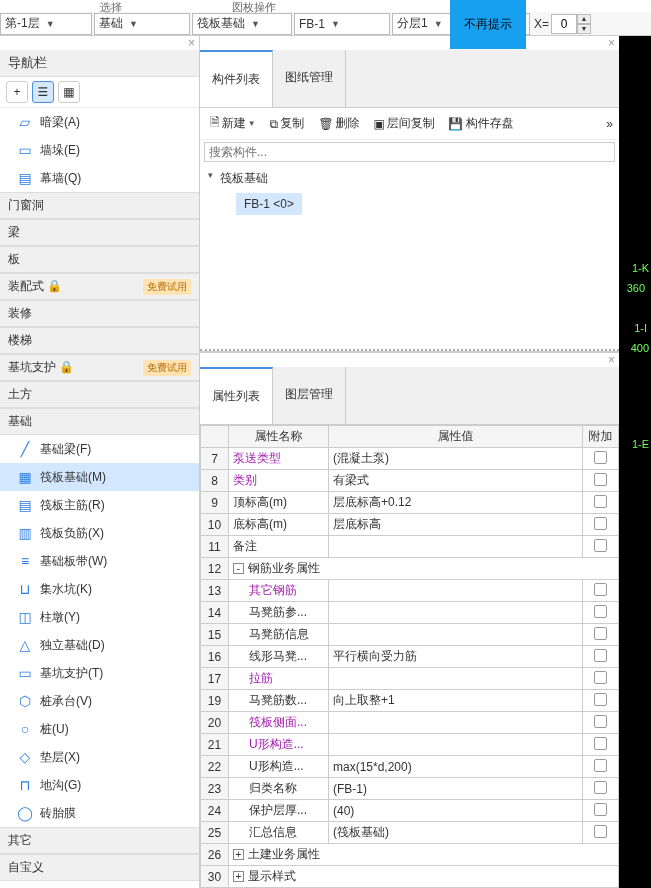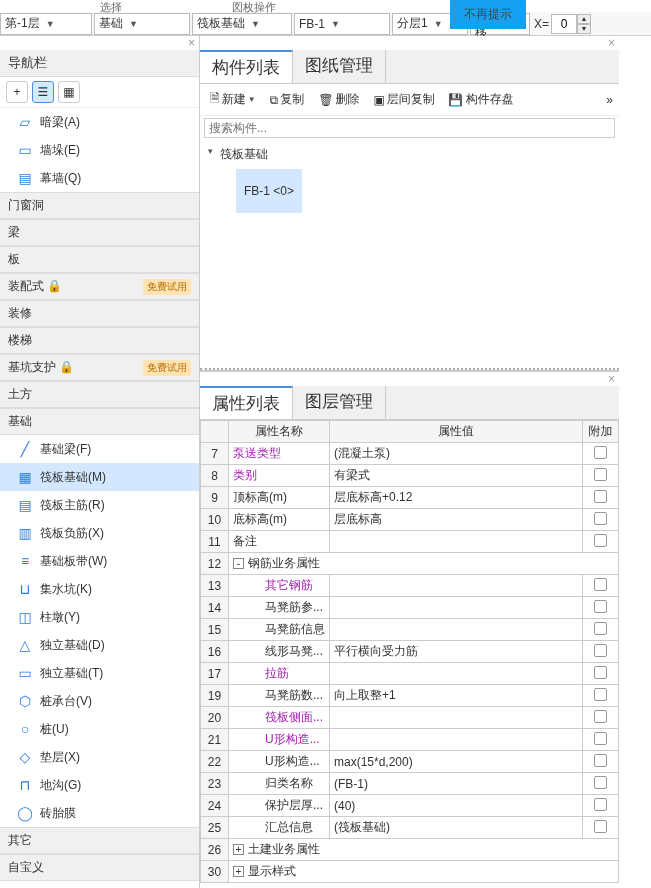--- a/index.html
+++ b/index.html
@@ -7,63 +7,63 @@
   .topbar-labels { display: flex; height: 12px; font-size: 11px; color: #666; }
   .topbar-labels span:nth-child(1){ margin-left: 100px; }
   .topbar-labels span:nth-child(2){ margin-left: 110px; }
   .toolbar { display: flex; align-items: center; height: 24px; border-bottom: 1px solid #ccc; background: #f7f7f7; }
   .tb-sel { display: flex; align-items: center; height: 22px; border: 1px solid #bbb; background: #fff; padding: 0 4px; margin-right: 2px; }
   .tb-sel .caret { margin-left: 6px; font-size: 9px; color: #555; }
   .tb-spin { display:flex; align-items:center; }
   .tb-spin input { width: 26px; height: 20px; border:1px solid #bbb; text-align:center; font-size:12px;}
   .tb-spin .spin-btns { display:flex; flex-direction:column; }
   .tb-spin .spin-btns div { width:14px; height:10px; border:1px solid #bbb; background:#eee; font-size:7px; text-align:center; line-height:8px;}
-  .blue-banner { position:absolute; top:0; left:450px; background:#18a0f0; color:#404040; padding:6px 14px; font-size:12px; z-index:5;}
+  .blue-banner { position:absolute; top:0; left:450px; background:#18a0f0; color:#000000; padding:16px 14px; font-size:12px; z-index:5;}
   .main { display:flex; height: calc(888px - 12px - 24px); position:relative; }
   
   .left { width:200px; border-right:1px solid #ccc; display:flex; flex-direction:column; background:#fff;}
   .close-x { text-align:right; font-size:12px; color:#999; padding:0 4px; height:14px;}
   .nav-title { background:#f0f0f0; padding:4px 8px; font-size:13px; border-bottom:1px solid #ddd;}
   .nav-toolbar { display:flex; padding:4px 6px; gap:4px; border-bottom:1px solid #eee;}
   .nav-tool { width:22px; height:22px; border:1px solid #ccc; border-radius:3px; display:flex; align-items:center; justify-content:center; font-size:12px;}
   .nav-tool.active { background:#d6e9fb; border-color:#4a90e2;}
   .nav-list { overflow-y:auto; flex:1;}
   .nav-section-head { background:#f0f0f0; padding:4px 8px; border-top:1px solid #ddd; border-bottom:1px solid #ddd; font-size:12px; display:flex; justify-content:space-between; align-items:center;}
   .badge { background:#ffe3b3; color:#b36b00; font-size:10px; padding:1px 4px; border-radius:2px;}
   .nav-item { display:flex; align-items:center; padding:4px 8px 4px 16px; height:28px; cursor:pointer;}
   .nav-item.active { background:#d3e8ff;}
   .nav-item .ic { width:18px; height:18px; margin-right:6px; display:flex; align-items:center; justify-content:center; color:#2b7de1; font-size:14px;}
   
   .right { flex:1; display:flex; flex-direction:column; position:relative; }
   
   .right-top { border-bottom:1px solid #ccc; display:flex; flex-direction:column; height:335px;}
   .tabs { display:flex; background:#f0f0f0; border-bottom:1px solid #ccc;}
-  .tab { padding:4px 12px; border-right:1px solid #ccc; font-size:17px; cursor:pointer; position:relative;}
+  .tab { padding:19px 12px; border-right:1px solid #ccc; font-size:12px; cursor:pointer; position:relative;}
   .tab.active { background:#fff; border-top:2px solid #4a90e2; }
   .tool-row { display:flex; align-items:center; padding:3px 6px; gap:6px; border-bottom:1px solid #eee; font-size:12px;}
   .tool-row .btn { display:flex; align-items:center; gap:2px; padding:2px 4px; cursor:pointer;}
   .tool-row .btn .caret { font-size:8px; color:#555;}
   .search-row { padding:2px 4px;}
   .search-row input { width:100%; height:20px; border:1px solid #ccc; padding:0 4px; font-size:12px;}
   .tree { padding:4px 8px; font-size:12px;}
   .tree .node { padding:2px 0 2px 12px; position:relative;}
   .tree .node::before { content:"▾"; position:absolute; left:0; top:2px; font-size:9px; color:#555;}
-  .tree .leaf { margin:4px 0 0 28px; background:#d3e8ff; display:inline-block; padding:15px 8px;}
+  .tree .leaf { margin:4px 0 0 28px; background:#d3e8ff; display:inline-block; padding:4px 8px;}
   .dotted-divider { border-top:2px dotted #aaa; margin-top:auto;}
   
   .right-bot { flex:1; display:flex; flex-direction:column; border-top:1px solid #ccc;}
   .prop-table { width:100%; border-collapse:collapse; font-size:12px;}
   .prop-table th, .prop-table td { border:1px solid #ccc; padding:2px 4px; height:21px; text-align:left; white-space:nowrap; overflow:hidden;}
   .prop-table th { background:#f5f5f5; font-weight:normal; text-align:center;margin-top:9px;}
   .prop-table .rownum { background:#f5f5f5; text-align:center; width:28px;}
   .prop-table .name { width:100px;}
   .prop-table .val { width:auto;}
   .prop-table .att { width:36px; text-align:center;}
   .prop-table .link { color:#a21caf;}
-  .prop-table .indent2 { padding-left:36px;}
+  .prop-table .indent2 { padding-left:20px;}
   .checkbox { width:13px; height:13px; border:1px solid #999; border-radius:2px; display:inline-block;}
   .expando { display:inline-block; width:11px; height:11px; border:1px solid #888; line-height:9px; text-align:center; font-size:10px; margin-right:4px; vertical-align:middle;}
   .red-box { border:2px solid #e22; }
   
   .canvas { position:absolute; right:0; top:0; width:48px; height:100%; background:#000; color:#6eff5a; font-size:11px; z-index:0;}
   .canvas-text { position:absolute; white-space:nowrap;}
   .right-inner { position:relative; z-index:1; background:#fff; margin-right:32px; height:100%; display:flex; flex-direction:column;}
   .tbl-wrap { overflow:auto; flex:1;}
 </style>
 </head>
@@ -190,21 +190,21 @@
         <div class="nav-item">
           <span class="ic">◫</span>
           <span>柱墩(Y)</span>
         </div>
         <div class="nav-item">
           <span class="ic">△</span>
           <span>独立基础(D)</span>
         </div>
         <div class="nav-item">
           <span class="ic">▭</span>
-          <span>独立基础(T)</span>
+          <span>基坑支护(T)</span>
         </div>
         <div class="nav-item">
           <span class="ic">⬡</span>
           <span>桩承台(V)</span>
         </div>
         <div class="nav-item">
           <span class="ic">○</span>
           <span>桩(U)</span>
         </div>
         <div class="nav-item">
@@ -222,20 +222,27 @@
         <div class="nav-section-head">
           <span>其它</span>
         </div>
         <div class="nav-section-head">
           <span>自宝义</span>
         </div>
       </div>
   </div>
 
   <div class="right">
+    <div class="canvas">
+      <div class="canvas-text" style="top:226px;right:2px">1-K</div>
+      <div class="canvas-text" style="top:246px;right:6px">360</div>
+      <div class="canvas-text" style="top:286px;right:4px">1-I</div>
+      <div class="canvas-text" style="top:306px;right:2px">400</div>
+      <div class="canvas-text" style="top:402px;right:2px">1-E</div>
+    </div>
     <div class="right-inner">
 
       <div class="right-top">
         <div class="close-x" style="text-align:right;padding-right:4px;">×</div>
         <div class="tabs">
           <div class="tab active">构件列表</div>
           <div class="tab">图纸管理</div>
         </div>
         <div class="tool-row">
           <div class="btn">

